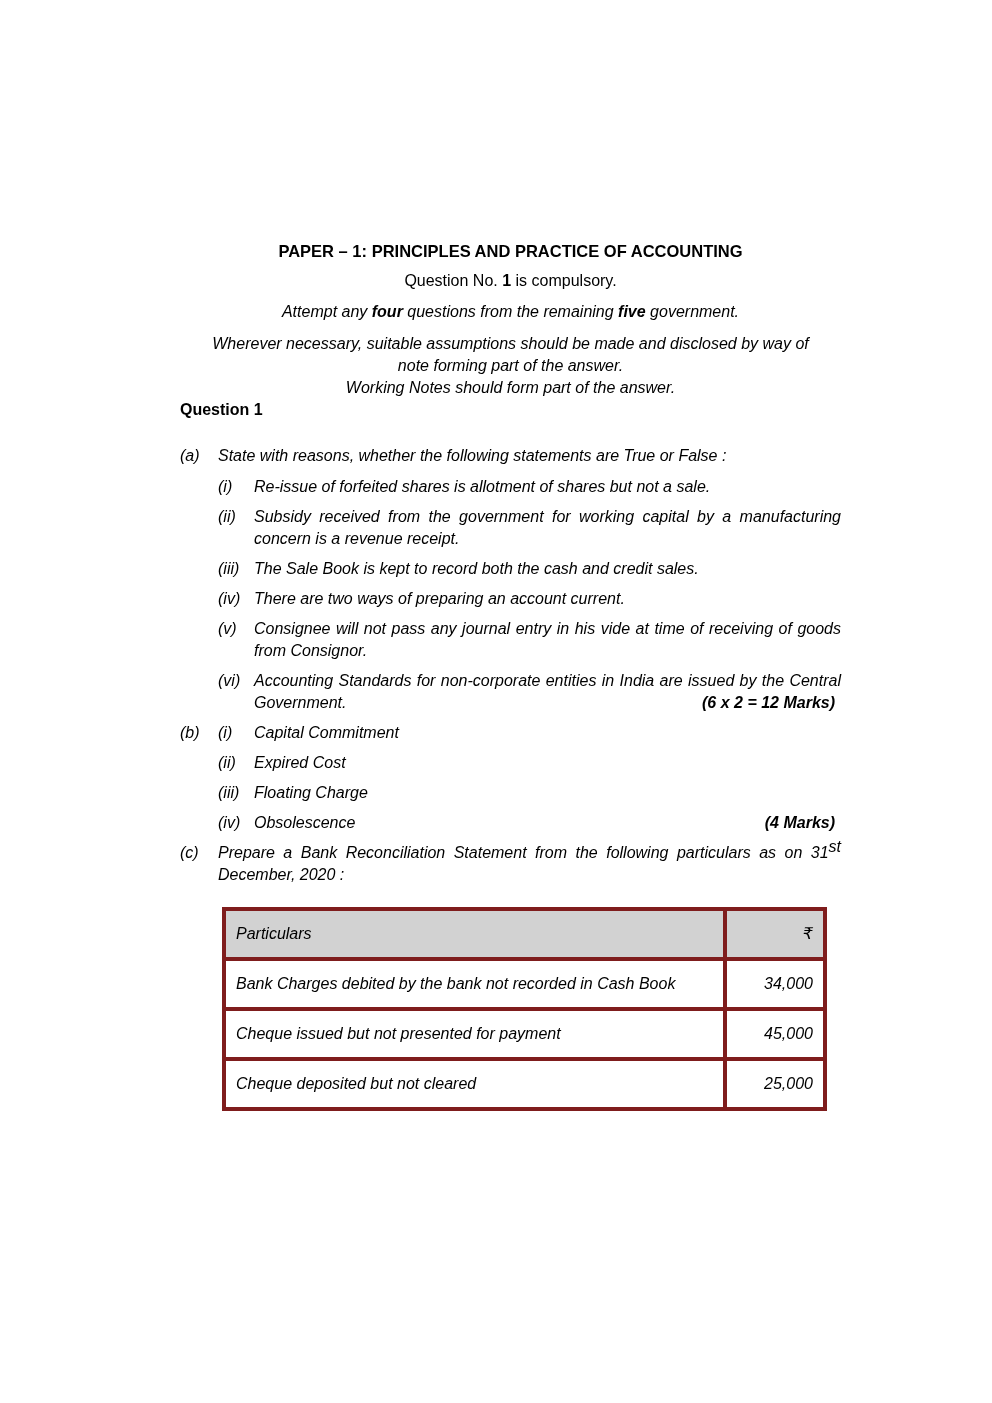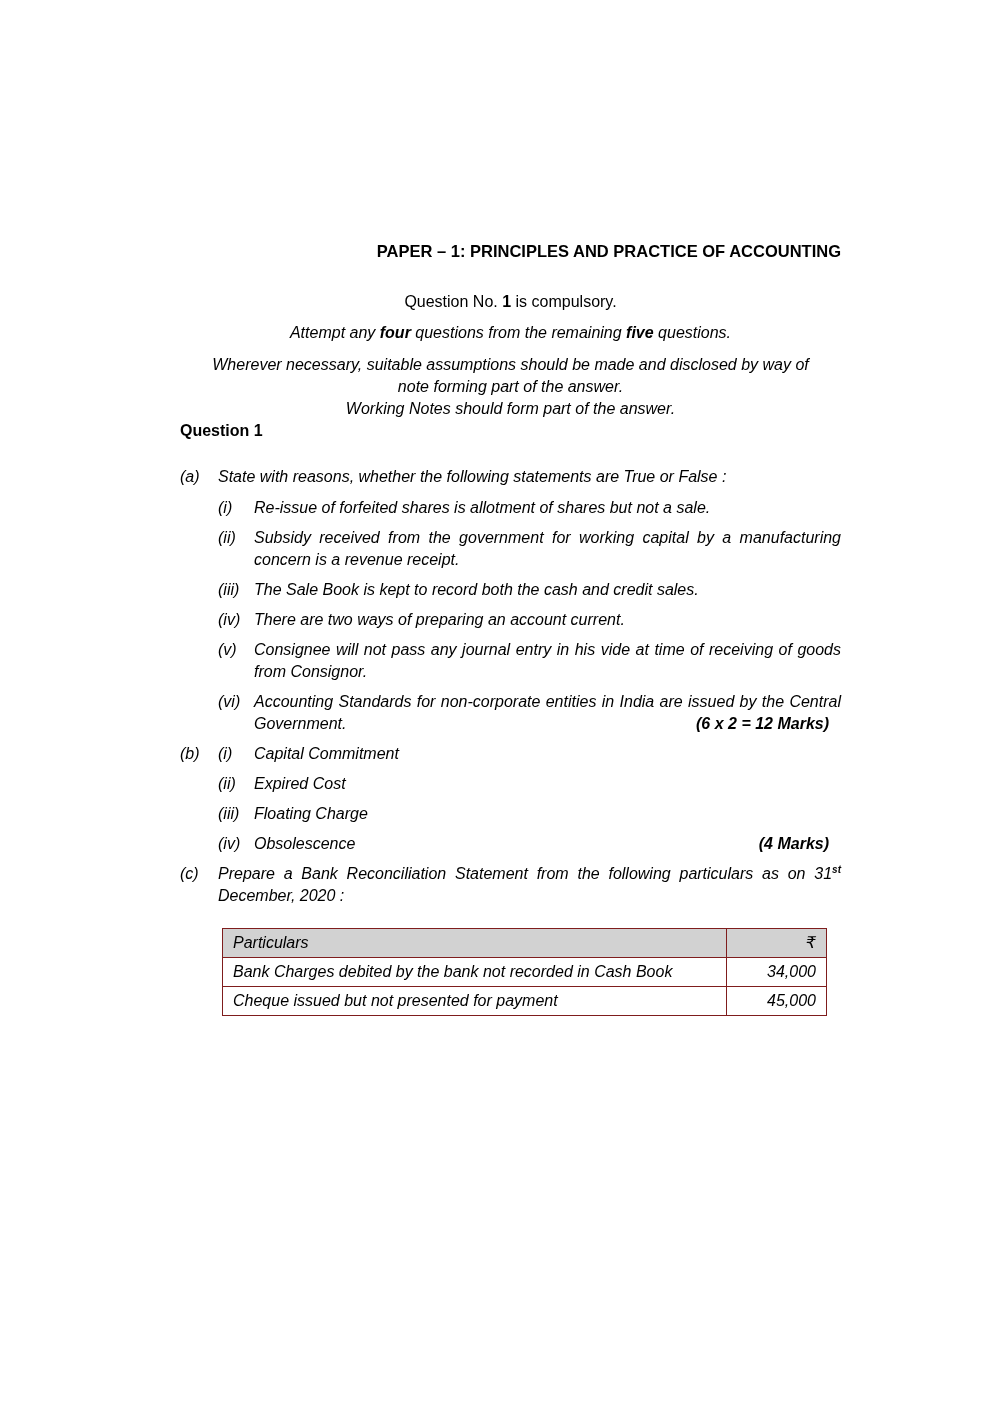--- a/index.html
+++ b/index.html
@@ -13,25 +13,25 @@
     position: relative;
   }
   .page {
     position: absolute;
     left: 180px; top: 240px;
     width: 661px;
   }
   p, div, h1 { margin: 0; padding: 0; }
 
   .title {
-    text-align: right;
+    text-align: center;
     font-weight: bold;
     font-size: 16.5px;
     line-height: 22px;
-    margin-bottom: 29px;
+    margin-bottom: 8px;
   }
   .center { text-align: center; line-height: 22px; }
   .it { font-style: italic; }
   .mb9  { margin-bottom: 9px; }
   .mb10 { margin-bottom: 10px; }
   .mb12 { margin-bottom: 0; }
   .mb13 { }
   .narrow { padding: 0 18px; }
 
   .q-heading {
@@ -68,33 +68,33 @@
     font-style: italic;
     line-height: 22px;
     text-align: justify;
   }
   .marks {
     font-style: italic;
     font-weight: bold;
     line-height: 22px;
     white-space: nowrap;
   }
-  .marks-abs { position: absolute; right: 12px; bottom: 0; }
-  sup { font-size: 10px; line-height: 0; vertical-align: super; font-weight: bold; }
+  .marks-abs { position: absolute; right: 6px; bottom: 0; }
+  sup { font-size: 16px; line-height: 0; vertical-align: super; }
 
   .brs-table {
     border-collapse: collapse;
     margin: 12px 0 0 42px;
     width: 605px;
     font-style: italic;
     font-size: 16px;
   }
   .brs-table th, .brs-table td {
-    border: 1px solid #7f1d1d;
-    padding: 3px 10px;
+    border: 4px solid #7f1d1d;
+    padding: 12px 10px;
     line-height: 22px;
     vertical-align: top;
   }
   .brs-table th {
     background: #d2d2d2;
     font-weight: normal;
     text-align: left;
   }
   .brs-table th.col-amt { text-align: right; width: 100px; }
   .brs-table td.amt { text-align: right; white-space: nowrap; }
@@ -102,21 +102,21 @@
 </style>
 </head>
 <body>
 
 <div class="page">
 
   <h1 class="title">PAPER – 1: PRINCIPLES AND PRACTICE OF ACCOUNTING</h1>
 
   <p class="center mb9"><span>Question No. </span><b>1</b><span> is compulsory.</span></p>
 
-  <p class="center it mb10"><span>Attempt any </span><b>four</b><span> questions from the remaining </span><b>five</b><span> questions.</span></p>
+  <p class="center it mb10"><span>Attempt any </span><b>four</b><span> questions from the remaining </span><b>five</b><span> government.</span></p>
 
   <p class="center it narrow mb12">Wherever necessary, suitable assumptions should be made and disclosed by way of note forming part of the answer.</p>
 
   <p class="center it mb13">Working Notes should form part of the answer.</p>
 
   <div class="q-heading">Question 1</div>
 
   <div class="part">
     <span class="part-label">(a)</span>
     <div class="part-body">
@@ -190,16 +190,20 @@
     </thead>
     <tbody>
       <tr>
         <td class="part-col">Bank Charges debited by the bank not recorded in Cash Book</td>
         <td class="amt">34,000</td>
       </tr>
       <tr>
         <td class="part-col">Cheque issued but not presented for payment</td>
         <td class="amt">45,000</td>
       </tr>
+      <tr>
+        <td class="part-col">Cheque deposited but not cleared</td>
+        <td class="amt">25,000</td>
+      </tr>
     </tbody>
   </table>
 
 </div>
 
 </body></html>

